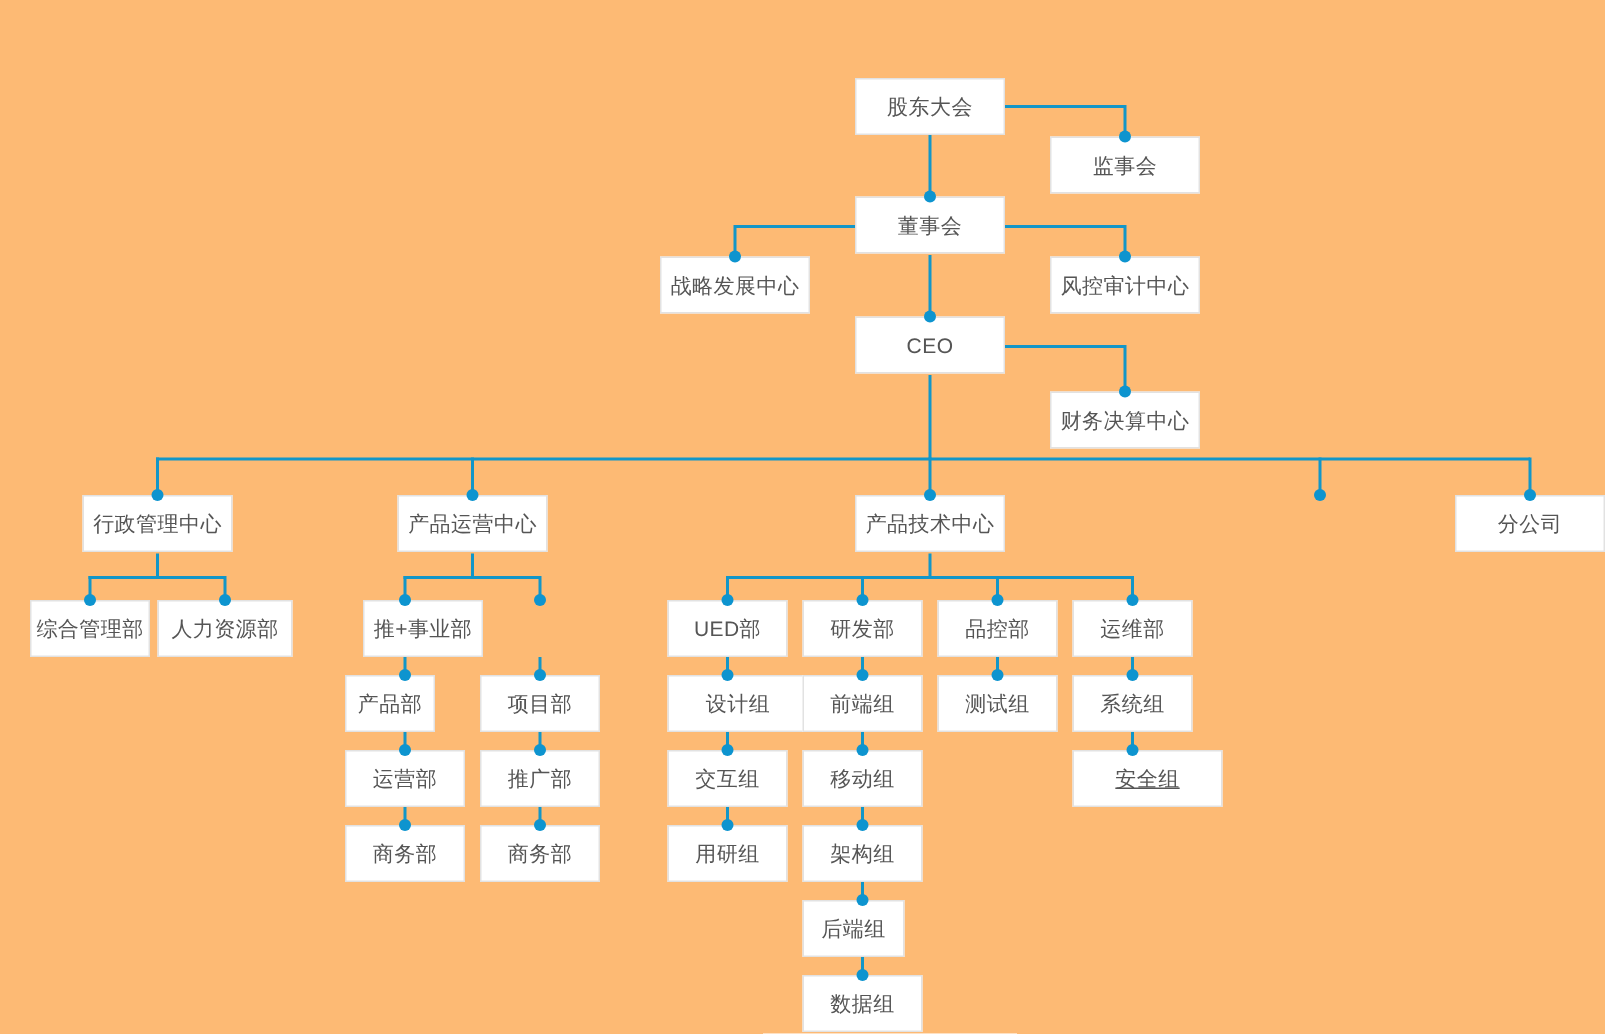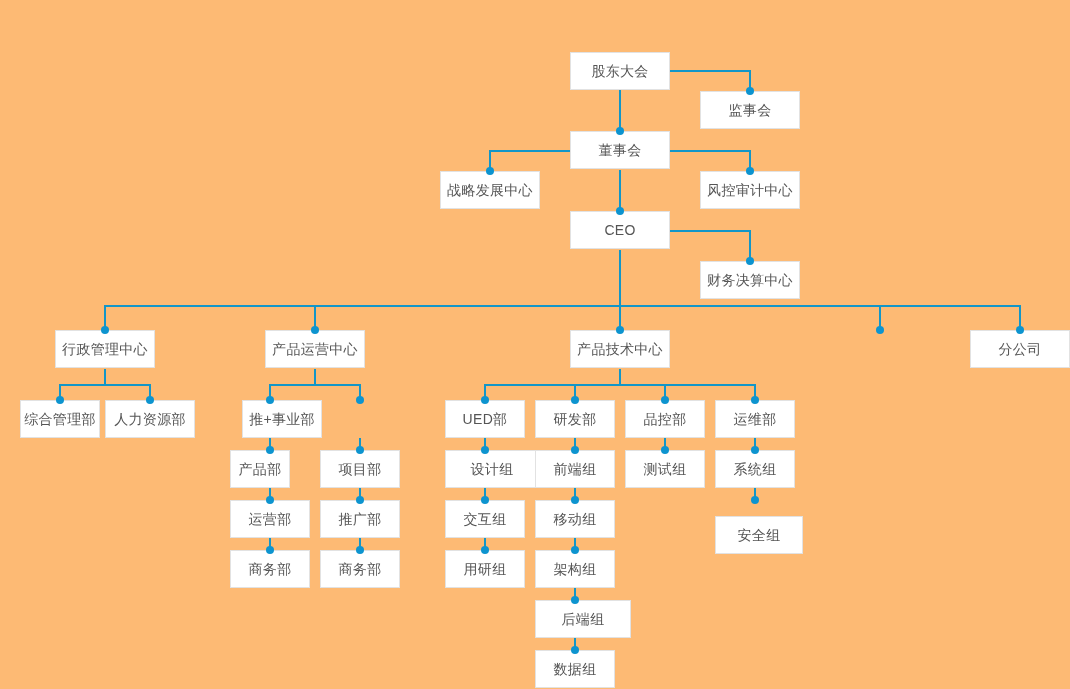--- a/index.html
+++ b/index.html
@@ -188,21 +188,21 @@
   <div class="node" style="left:625px; top:400px; width:80px;">品控部</div>
   <div class="node" style="left:715px; top:400px; width:80px;">运维部</div>
 
   <div class="node" style="left:445px; top:450px; width:94px;">设计组</div>
   <div class="node" style="left:535px; top:450px; width:80px;">前端组</div>
   <div class="node" style="left:625px; top:450px; width:80px;">测试组</div>
   <div class="node" style="left:715px; top:450px; width:80px;">系统组</div>
 
   <div class="node" style="left:445px; top:500px; width:80px;">交互组</div>
   <div class="node" style="left:535px; top:500px; width:80px;">移动组</div>
-  <div class="node" style="left:715px; top:516px; width:88px;">安全组</div>
+  <div class="node" style="left:715px; top:500px; width:100px;text-decoration:underline;">安全组</div>
 
   <div class="node" style="left:445px; top:550px; width:80px;">用研组</div>
   <div class="node" style="left:535px; top:550px; width:80px;">架构组</div>
 
-  <div class="node" style="left:535px; top:600px; width:96px;">后端组</div>
+  <div class="node" style="left:535px; top:600px; width:68px;">后端组</div>
   <div class="node" style="left:535px; top:650px; width:80px;">数据组</div>
 
 </div>
 
 </body></html>

